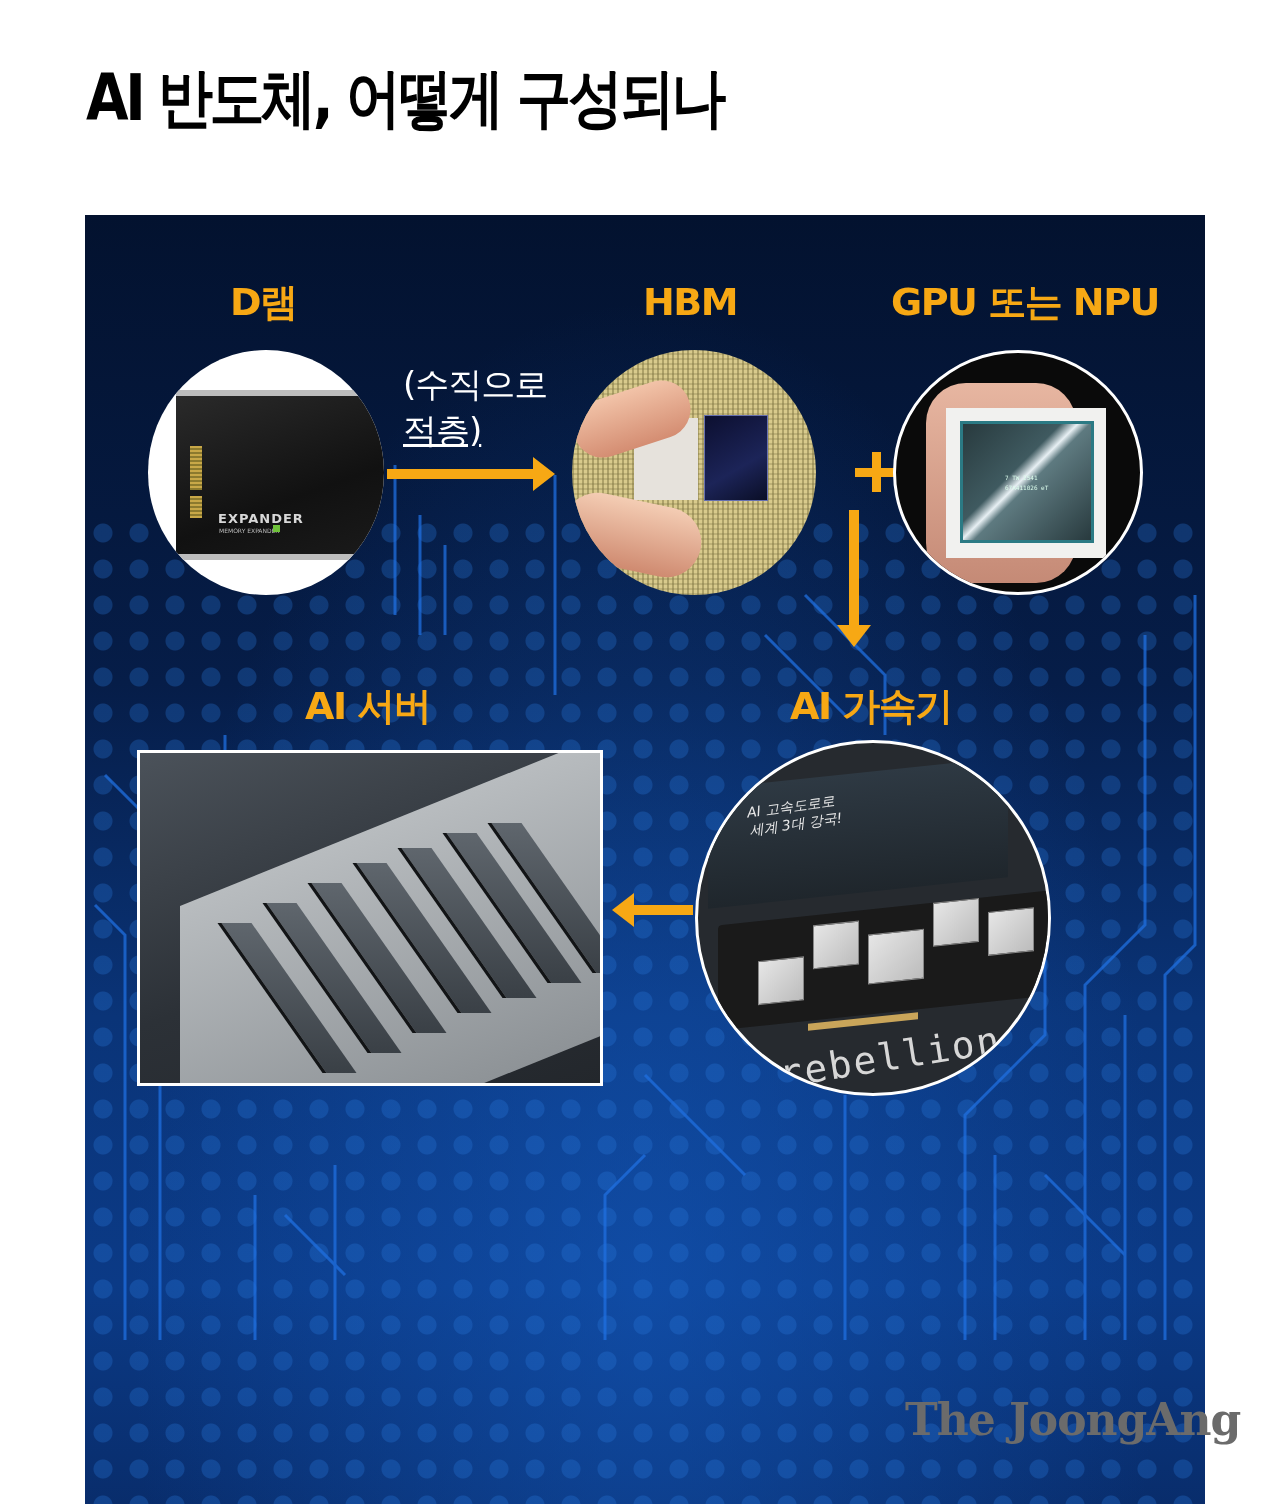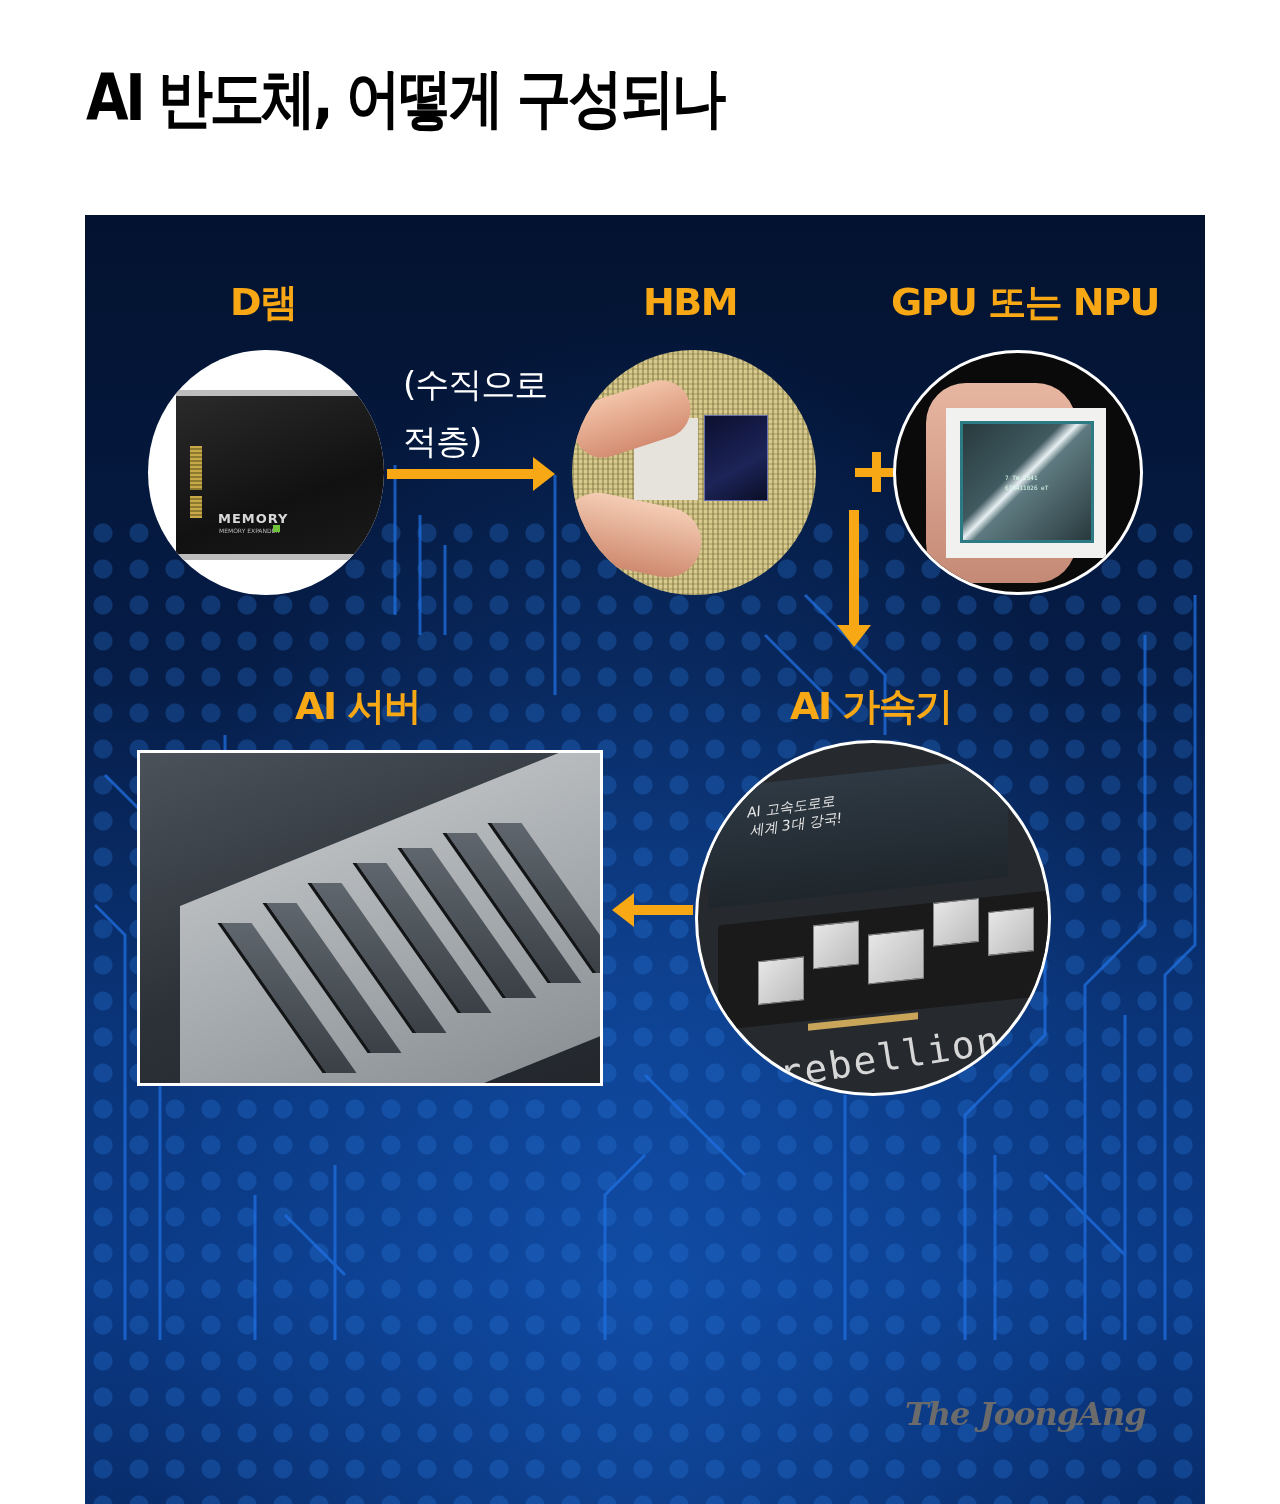--- a/index.html
+++ b/index.html
@@ -97,21 +97,21 @@
   .legend { position: absolute; left: 50px; top: 930px; }
   .legend-row { position: relative; height: 50px; white-space: nowrap; font-family: "DejaVu Sans", sans-serif; }
   .bullet { display: inline-block; width: 8px; height: 8px; border-radius: 50%; background: #e8222a; vertical-align: middle; margin-right: 6px; margin-bottom: 6px; }
   .legend-term { color: #f7a814; font-weight: 900; font-size: 34px; letter-spacing: -1.5px; }
   .legend-sep { color: #f7a814; font-weight: 900; font-size: 34px; margin: 0 10px; }
   .legend-desc { color: #ffffff; font-size: 32px; letter-spacing: -1px; }
 
   .footer {
     position: absolute; left: 905px; top: 1398px;
     color: #6b6b6b; font-family: "DejaVu Serif", "Liberation Serif", serif;
-    font-weight: bold; font-size: 32px; letter-spacing: -1px; line-height: 1; font-style: italic;
+    font-weight: bold; font-size: 44px; letter-spacing: -1px; line-height: 1;
   }
 </style>
 </head>
 <body>
 
 <div class="title">AI 반도체, 어떻게 구성되나</div>
 
 <div class="panel">
   <div class="dots"></div>
   <svg class="traces" viewBox="0 0 1120 1125">
@@ -141,28 +141,28 @@
   </svg>
 
   <div class="label-orange" style="left:145px; top:68px;">D램</div>
   <div class="label-orange" style="left:558px; top:68px;">HBM</div>
   <div class="label-orange" style="left:806px; top:68px;">GPU 또는 NPU</div>
 
   <div class="circle dram">
     <div class="card">
       <div class="pin" style="top:50px; height:44px;"></div>
       <div class="pin" style="top:100px; height:22px;"></div>
-      <div class="brand">MEMORY</div>
+      <div class="brand">EXPANDER</div>
       <div class="sub">MEMORY EXPANDER</div>
       <div class="led"></div>
     </div>
   </div>
 
   <div class="label-white" style="left:318px; top:147px;text-align:right;">(수직으로</div>
-  <div class="label-white" style="left:318px; top:204px;">적층)</div>
+  <div class="label-white" style="left:318px; top:193px;text-decoration:underline;">적층)</div>
 
   <div class="arrow" style="left:302px; top:254px; width:150px; height:10px;"></div>
   <div class="arrow-head" style="left:448px; top:242px; border-width:17px 0 17px 22px; border-color:transparent transparent transparent #f7a814;"></div>
 
   <div class="circle hbm">
     <div class="chip1"></div>
     <div class="chip2"></div>
     <div class="finger1"></div>
     <div class="finger2"></div>
   </div>
@@ -175,21 +175,21 @@
 
   <div class="circle gpu">
     <div class="hand"></div>
     <div class="pkg"></div>
     <div class="die">
       <span>7 TW   2541</span>
       <span style="top:60px;">67A411026  eT</span>
     </div>
   </div>
 
-  <div class="label-orange" style="left:210px; top:472px;">AI 서버</div>
+  <div class="label-orange" style="left:220px; top:472px;">AI 서버</div>
   <div class="label-orange" style="left:705px; top:472px;">AI 가속기</div>
 
   <div class="server">
     <div class="chassis"></div>
     <div class="slot" style="left:130px; top:170px;"></div>
     <div class="slot" style="left:175px; top:150px;"></div>
     <div class="slot" style="left:220px; top:130px;"></div>
     <div class="slot" style="left:265px; top:110px;"></div>
     <div class="slot" style="left:310px; top:95px;"></div>
     <div class="slot" style="left:355px; top:80px;"></div>

